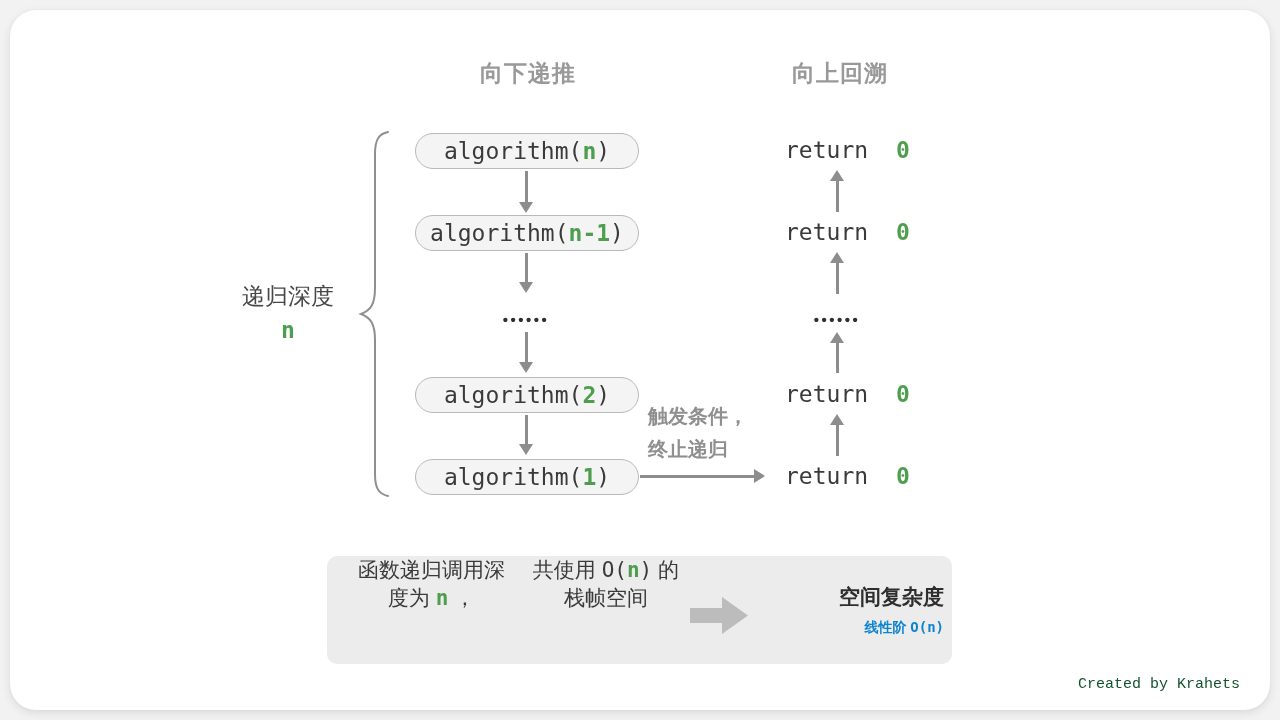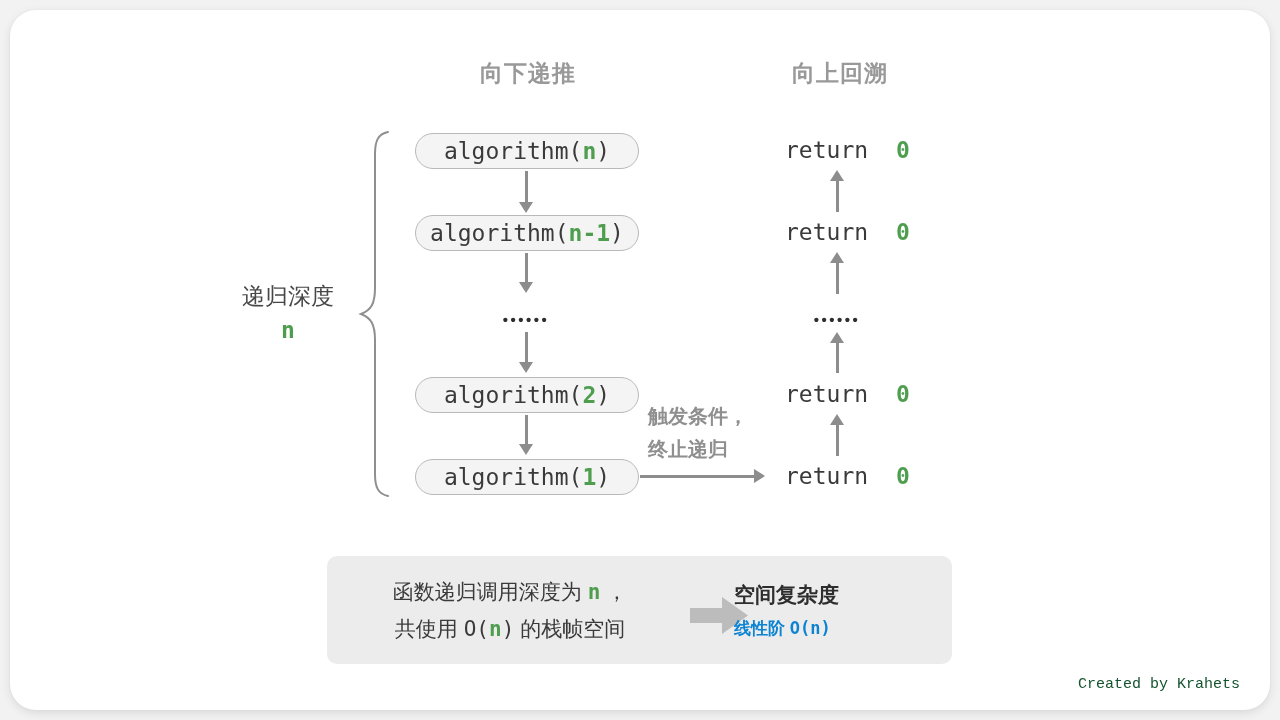--- a/index.html
+++ b/index.html
@@ -47,32 +47,32 @@
   .arrow-h .shaft{height:3px;flex:1;background:var(--arrow,#8d8d8d);}
   .arrow-h .head-right{width:0;height:0;border-top:7px solid transparent;border-bottom:7px solid transparent;border-left:11px solid var(--arrow,#8d8d8d);}
   .depth-label{left:238px;top:281px;width:100px;text-align:center;font-size:23px;color:#474747;}
   .depth-n{left:238px;top:317px;width:100px;text-align:center;font-size:23px;}
   .trigger{left:648px;width:130px;font-size:20px;font-weight:bold;color:#8f8f8f;}
   .panel{
     left:327px;top:556px;width:625px;height:108px;
     background:var(--panel_bg,#ececec);border-radius:10px;
   }
   .sum-left{
-    left:340px;top:556px;width:340px;height:108px;
-    display:flex;flex-direction:column;justify-content:center;gap:9px;
+    left:348px;top:556px;width:340px;height:108px;
+    display:flex;justify-content:center;gap:9px;
     text-align:center;font-size:21px;color:var(--dark,#3a3a3a);
   }
   .sum-left .mono{font-size:21px;}
   .sum-right{
     left:734px;top:556px;width:210px;height:108px;
     display:flex;flex-direction:column;justify-content:center;gap:8px;
-    text-align:left;
+    text-align:right;
   }
   .sum-title{font-size:21px;font-weight:bold;color:#2e2e2e;}
-  .sum-value{font-size:17px;font-weight:bold;color:var(--blue,#0d84d1);}
+  .sum-value{font-size:14px;font-weight:bold;color:var(--blue,#0d84d1);}
   .watermark{
     left:1020px;top:676px;width:220px;text-align:right;
     font-family:Liberation Mono, monospace;
     font-size:15px;color:#14532d;
   }
 </style>
 </head>
 <body>
 
 <div class="card"></div>

